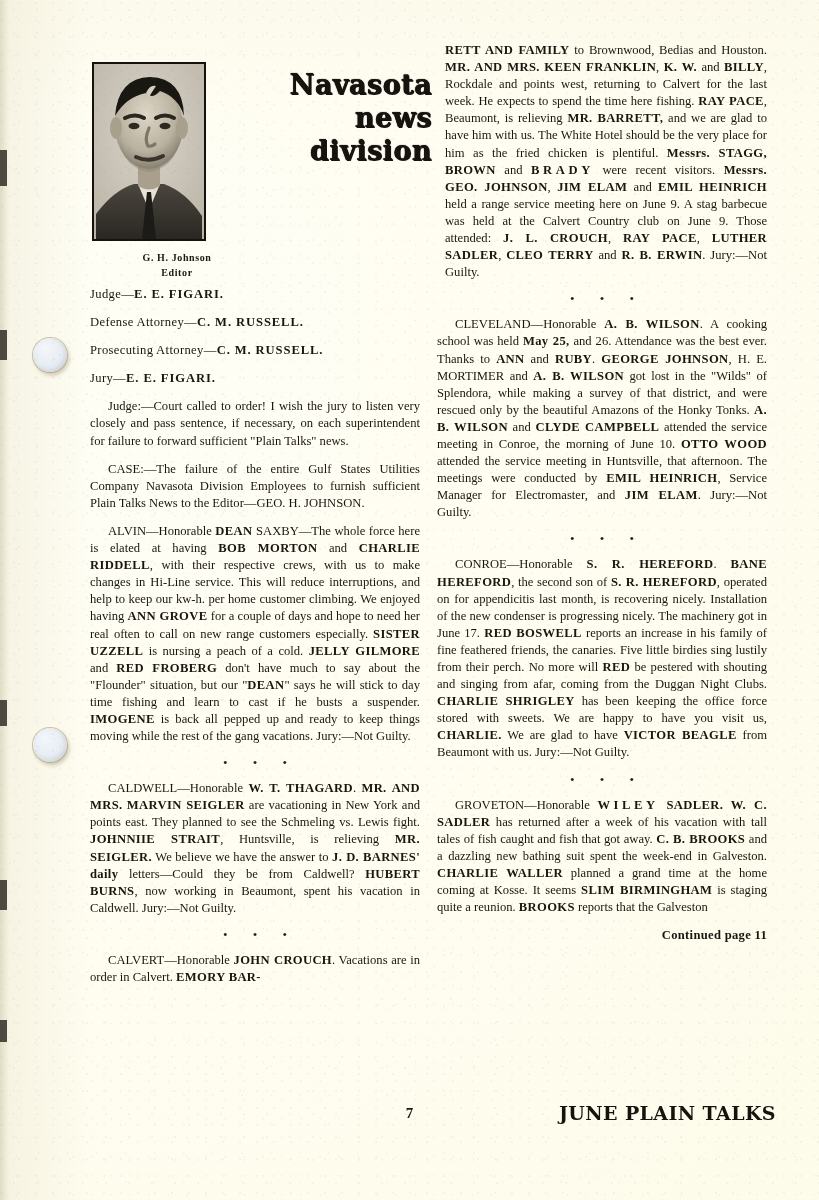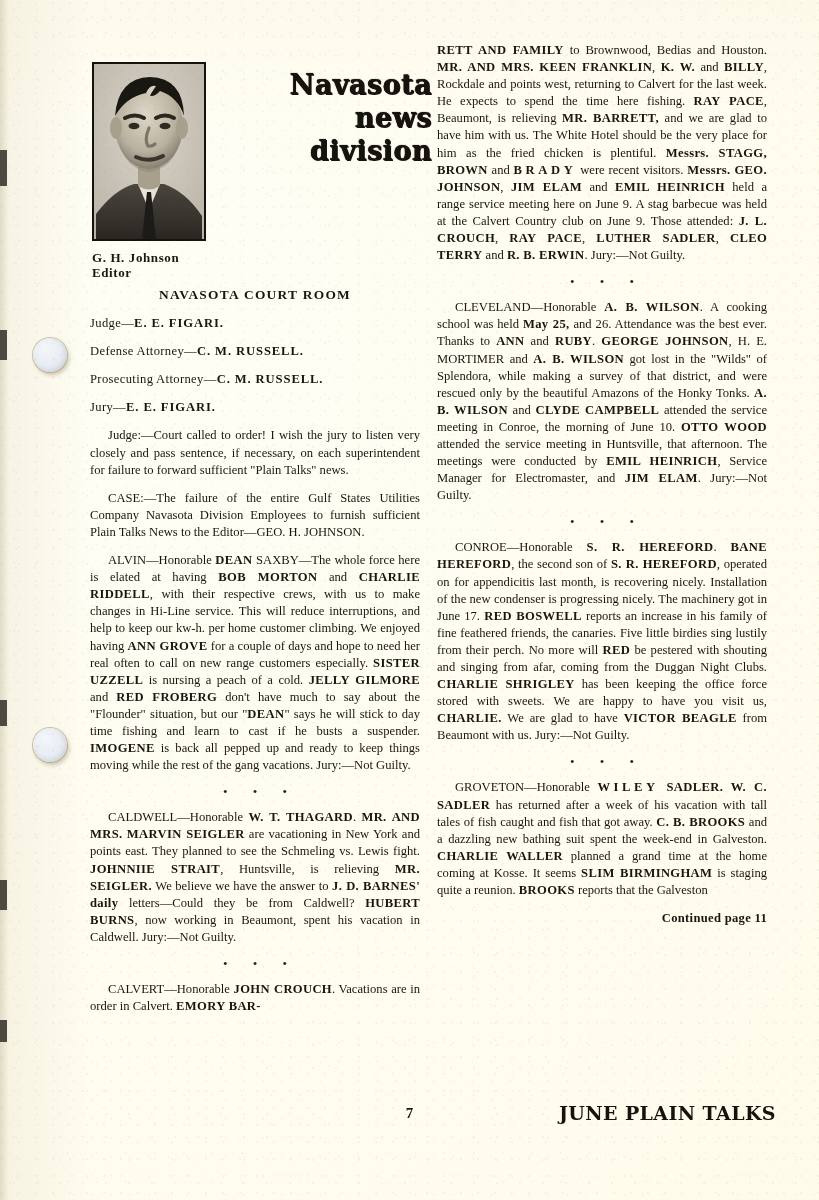--- a/index.html
+++ b/index.html
@@ -62,22 +62,22 @@
     text-align:right;
     font-family:"DejaVu Serif",serif;
     font-weight:bold;
     font-size:27px;
     line-height:33px;
     letter-spacing:.5px;
     color:#16130e;
     text-shadow:1px 1px 0 #16130e, 0 0 1px #16130e;
   }
   .editor{
-    position:absolute;left:0;top:188px;width:170px;
-    font-family:"Liberation Serif",serif;font-weight:bold;font-size:13px;
+    position:absolute;left:0;top:188px;width:170px;text-align:center;
+    font-family:"Liberation Serif",serif;font-weight:bold;font-size:10px;
     line-height:15px;color:#1b1813;letter-spacing:.6px;
   }
 
   
   .col{
     position:absolute;
     width:330px;
     font-size:12.6px;
     line-height:17.1px;
     text-align:justify;
@@ -88,21 +88,21 @@
   .col-right{left:437px;top:42px;}
 
   .court-head{
     text-align:center;font-weight:bold;font-size:13.4px;letter-spacing:1.3px;
     margin:0 0 12px 0;
   }
   .roster{margin:0 0 11px 0;text-align:left;letter-spacing:.35px;}
   .roster .w{letter-spacing:.9px;}
 
   p.body{margin:0 0 11px 0;text-indent:18px;}
-  p.body.noindent{text-indent:0;}
+  p.body.noindent{text-indent:0;margin-left:8px;}
   .sp2{letter-spacing:3.6px;font-weight:bold;}
   .nm{font-weight:bold;letter-spacing:.35px;}
 
   .dots{
     text-align:center;margin:4px 0 10px 0;
     font-size:13px;letter-spacing:11px;line-height:14px;color:#221e18;
     text-indent:11px;
   }
 
   .cont{
@@ -209,21 +209,20 @@
       </div>
 
       <div class="editor">
         <div>G.  H.  Johnson</div>
         <div>Editor</div>
       </div>
     </div>
 
     <div class="col col-left">
 
-      <div class="court-head">NAVASOTA  COURT  ROOM</div>
 
       <div class="roster">Judge—<span class="nm w">E.  E.  FIGARI.</span></div>
       <div class="roster">Defense  Attorney—<span class="nm w">C.  M.  RUSSELL.</span></div>
       <div class="roster">Prosecuting  Attorney—<span class="nm w">C.  M.  RUSSELL.</span></div>
       <div class="roster">Jury—<span class="nm w">E.  E.  FIGARI.</span></div>
 
       <p class="body">Judge:—Court called to order! I wish the jury to listen very closely and pass sentence, if necessary, on each superintendent for failure to forward sufficient "Plain Talks" news.</p>
       <p class="body">CASE:—The failure of the entire Gulf States Utilities Company Navasota Division Employees to furnish sufficient Plain Talks News to the Editor—GEO. H. JOHNSON.</p>
       <p class="body">ALVIN—Honorable <span class="nm">DEAN</span> SAXBY—The whole force here is elated at having <span class="nm">BOB MORTON</span> and <span class="nm">CHARLIE RIDDELL</span>, with their respective crews, with us to make changes in Hi-Line service. This will reduce interruptions, and help to keep our kw-h. per home customer climbing. We enjoyed having <span class="nm">ANN GROVE</span> for a couple of days and hope to need her real often to call on new range customers especially. <span class="nm">SISTER</span> <span class="nm">UZZELL</span> is nursing a peach of a cold. <span class="nm">JELLY</span> <span class="nm">GILMORE</span> and <span class="nm">RED FROBERG</span> don't have much to say about the "Flounder" situation, but our "<span class="nm">DEAN</span>" says he will stick to day time fishing and learn to cast if he busts a suspender. <span class="nm">IMOGENE</span> is back all pepped up and ready to keep things moving while the rest of the gang vacations. Jury:—Not Guilty.</p>
 

